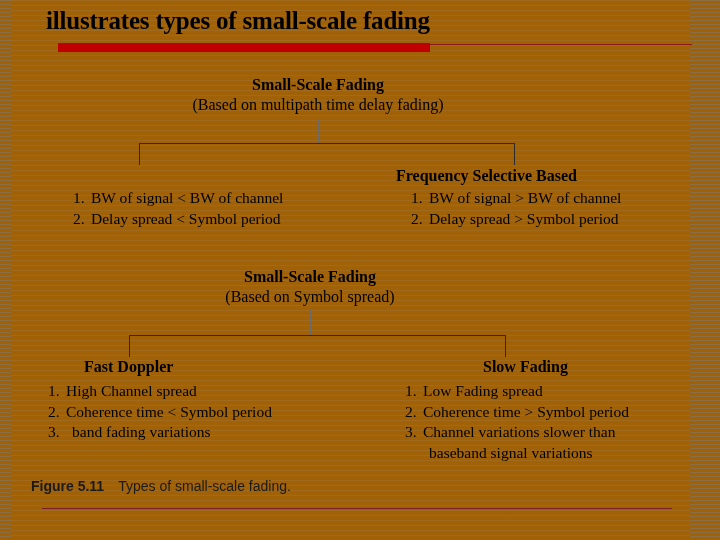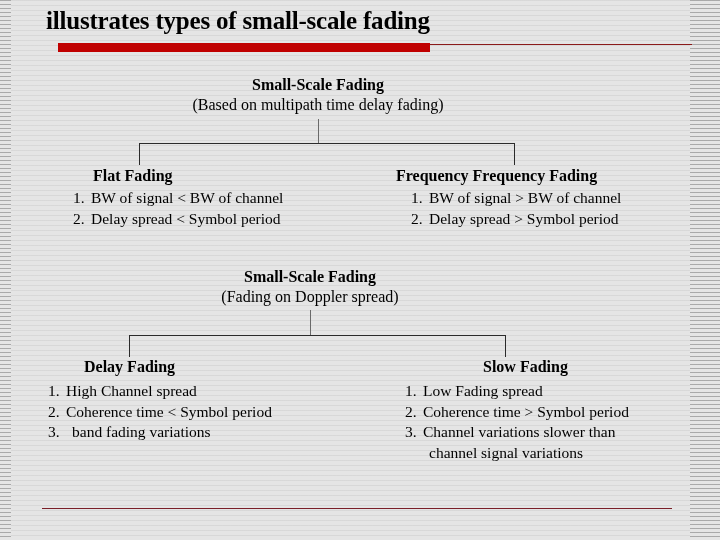--- a/index.html
+++ b/index.html
@@ -12,21 +12,21 @@
     width: 720px;
     height: 540px;
     overflow: hidden;
     font-family: "Liberation Serif", "DejaVu Serif", serif;
     position: relative;
   }
 
   .slide {
     position: absolute;
     inset: 0;
-    background: #e5e5e5;
+    background: #a16207;
   }
 
   
   .scan-edge {
     position: absolute;
     top: 0;
     height: 540px;
     pointer-events: none;
     background-image: repeating-linear-gradient(
       to bottom,
@@ -221,53 +221,52 @@
   <div class="figure">
 
     <div class="node node-title" style="left:148px; top:68px; width:340px;">Small-Scale Fading</div>
     <div class="node node-sub" style="left:148px; top:88px; width:340px;">(Based on multipath time delay fading)</div>
 
     <div class="line-v stem" style="left:318px; top:112px; height:25px;"></div>
     <div class="line-h" style="left:139px; top:136px; width:376px;"></div>
     <div class="line-v" style="left:139px; top:136px; height:22px;"></div>
     <div class="line-v" style="left:514px; top:136px; height:22px;"></div>
 
-    <div class="node branch-title" style="left:93px; top:159px;">Flat Fading</div>
     <ul class="branch-list node" style="left:73px; top:181px; width:280px;">
       <li>
         <span class="num">1.</span>
         <span class="txt">BW of signal &lt; BW of channel</span>
       </li>
       <li>
         <span class="num">2.</span>
         <span class="txt">Delay spread &lt; Symbol period</span>
       </li>
     </ul>
 
-    <div class="node branch-title" style="left:396px; top:159px;">Frequency Frequency Fading</div>
+    <div class="node branch-title" style="left:396px; top:159px;">Frequency Selective Based</div>
     <ul class="branch-list node" style="left:411px; top:181px; width:280px;">
       <li>
         <span class="num">1.</span>
         <span class="txt">BW of signal &gt; BW of channel</span>
       </li>
       <li>
         <span class="num">2.</span>
         <span class="txt">Delay spread &gt; Symbol period</span>
       </li>
     </ul>
 
     <div class="node node-title" style="left:140px; top:260px; width:340px;">Small-Scale Fading</div>
-    <div class="node node-sub" style="left:140px; top:280px; width:340px;">(Fading on Doppler spread)</div>
+    <div class="node node-sub" style="left:140px; top:280px; width:340px;">(Based on Symbol spread)</div>
 
     <div class="line-v stem" style="left:310px; top:303px; height:26px;"></div>
     <div class="line-h" style="left:129px; top:328px; width:377px;"></div>
     <div class="line-v" style="left:129px; top:328px; height:22px;"></div>
     <div class="line-v" style="left:505px; top:328px; height:22px;"></div>
 
-    <div class="node branch-title" style="left:84px; top:350px;">Delay Fading</div>
+    <div class="node branch-title" style="left:84px; top:350px;">Fast Doppler</div>
     <ul class="branch-list node" style="left:48px; top:374px; width:310px;">
       <li>
         <span class="num">1.</span>
         <span class="txt">High Channel spread</span>
       </li>
       <li>
         <span class="num">2.</span>
         <span class="txt">Coherence time &lt; Symbol period</span>
       </li>
       <li>
@@ -285,24 +284,27 @@
         <span class="txt">Low Fading spread</span>
       </li>
       <li>
         <span class="num">2.</span>
         <span class="txt">Coherence time &gt; Symbol period</span>
       </li>
       <li>
         <span class="num">3.</span>
         <span class="txt">
           <span>Channel variations slower than</span>
-          <span class="cont">channel signal variations</span>
+          <span class="cont">baseband signal variations</span>
         </span>
       </li>
     </ul>
 
+    <div class="caption">
+      <span class="cap-label">Figure 5.11</span><span class="cap-text">Types of small-scale fading.</span>
+    </div>
 
   </div>
 
   <div class="footer-rule"></div>
   <div class="page-number">58</div>
 
 </div>
 
 </body></html>

